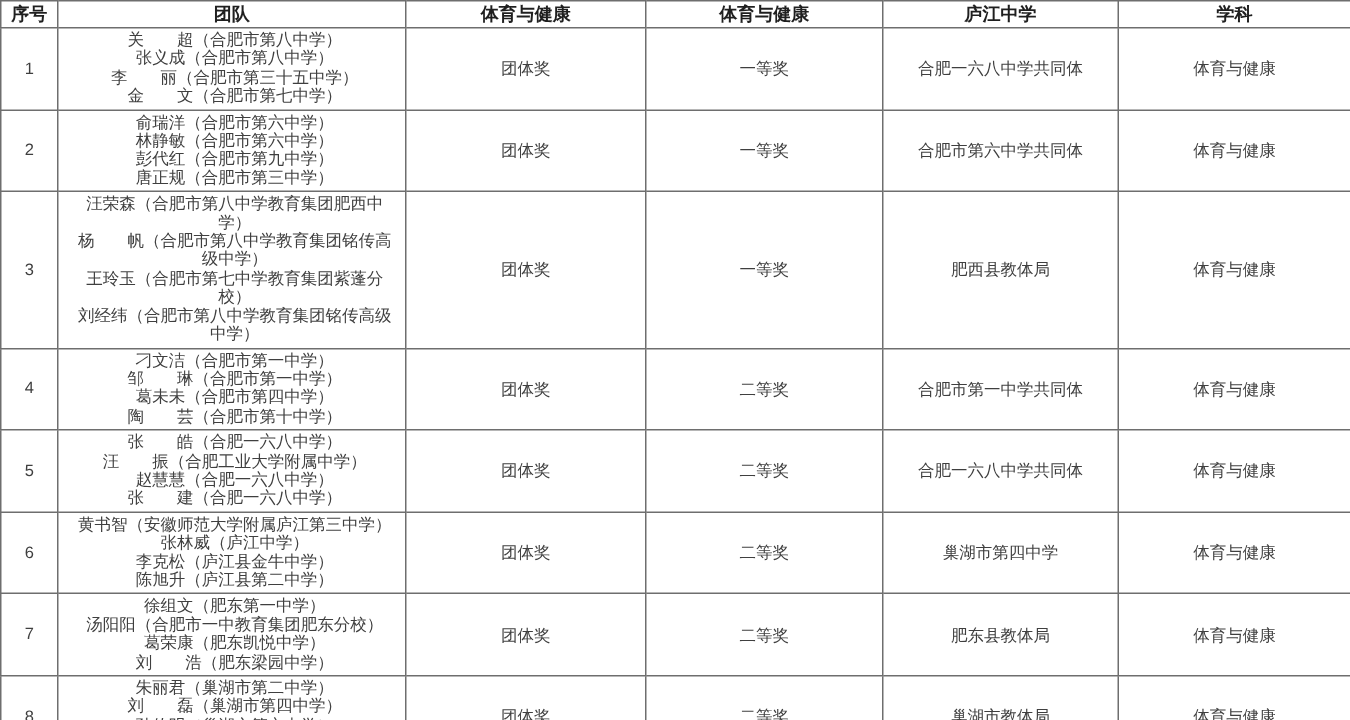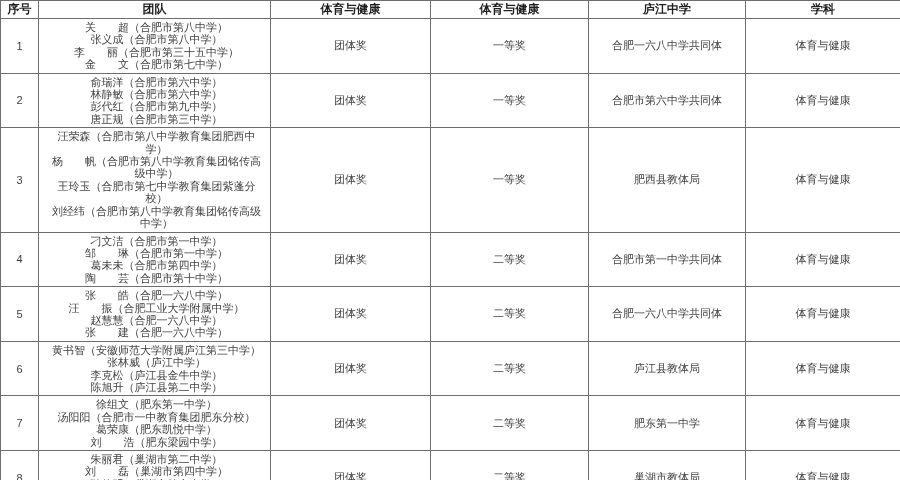--- a/index.html
+++ b/index.html
@@ -124,32 +124,32 @@
       <td class="c-sub">体育与健康</td>
     </tr>
     <tr>
       <td class="c-no">6</td>
       <td class="c-team">黄书智（安徽师范大学附属庐江第三中学）
 张林威（庐江中学）
 李克松（庐江县金牛中学）
 陈旭升（庐江县第二中学）</td>
       <td class="c-cat">团体奖</td>
       <td class="c-lvl">二等奖</td>
-      <td class="c-unit">庐江县教体局</td>
+      <td class="c-unit">巢湖市第四中学</td>
       <td class="c-sub">体育与健康</td>
     </tr>
     <tr>
       <td class="c-no">7</td>
       <td class="c-team">徐组文（肥东第一中学）
 汤阳阳（合肥市一中教育集团肥东分校）
 葛荣康（肥东凯悦中学）
 刘　　浩（肥东梁园中学）</td>
       <td class="c-cat">团体奖</td>
       <td class="c-lvl">二等奖</td>
-      <td class="c-unit">肥东第一中学</td>
+      <td class="c-unit">肥东县教体局</td>
       <td class="c-sub">体育与健康</td>
     </tr>
     <tr>
       <td class="c-no">8</td>
       <td class="c-team">朱丽君（巢湖市第二中学）
 刘　　磊（巢湖市第四中学）
 孙佑明（巢湖市第六中学）
 陈　　昊（巢湖市第二中学）</td>
       <td class="c-cat">团体奖</td>
       <td class="c-lvl">二等奖</td>

